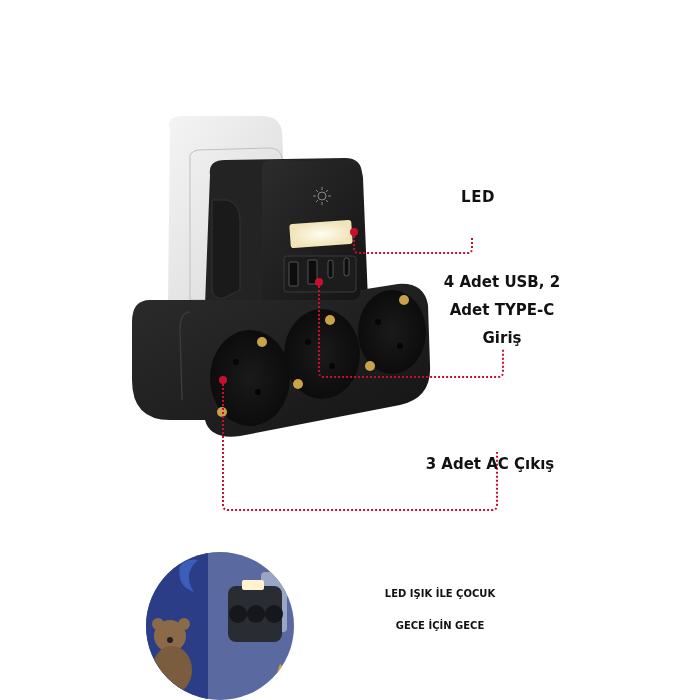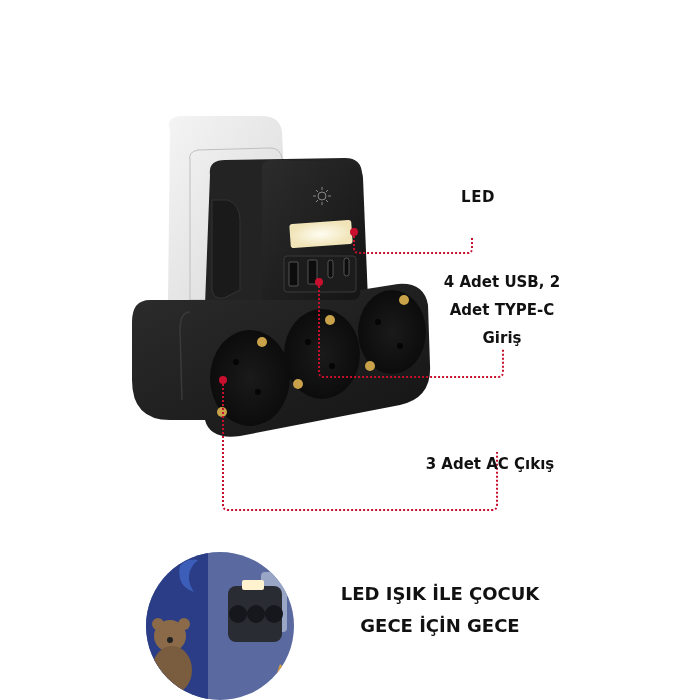--- a/index.html
+++ b/index.html
@@ -3,21 +3,21 @@
 <meta charset="utf-8">
 <style>
   html, body { margin: 0; padding: 0; background: #ffffff; }
   body { width: 700px; height: 700px; position: relative; overflow: hidden; font-family: "DejaVu Sans", sans-serif; }
   .stage { position: absolute; left: 0; top: 0; width: 700px; height: 492px; }
   svg.art { position: absolute; left: 0; top: 0; }
   .label { position: absolute; color: #111; font-weight: bold; text-align: center; line-height: 1.35; }
   .lbl-led { left: 398px; top: 183px; width: 160px; font-size: 15px; letter-spacing: 0.5px; line-height: 28px; }
   .lbl-usb { left: 412px; top: 268px; width: 180px; font-size: 15px; line-height: 28px; }
   .lbl-ac { left: 400px; top: 426px; width: 180px; font-size: 15px; margin-top: 28px; }
-  .lbl-night { left: 320px; top: 578px; width: 240px; font-size: 18px; line-height: 32px; }
+  .lbl-night { left: 320px; top: 578px; width: 240px; font-size: 10px; line-height: 32px; }
   .thumb { position: absolute; left: 146px; top: 552px; width: 148px; height: 148px; border-radius: 50%; overflow: hidden; }
 </style>
 </head>
 <body>
 
 <div class="stage">
 
   <svg class="art" width="700" height="700" viewBox="0 0 700 700">
     <defs>
       <linearGradient id="plate" x1="0" y1="0" x2="1" y2="1">

